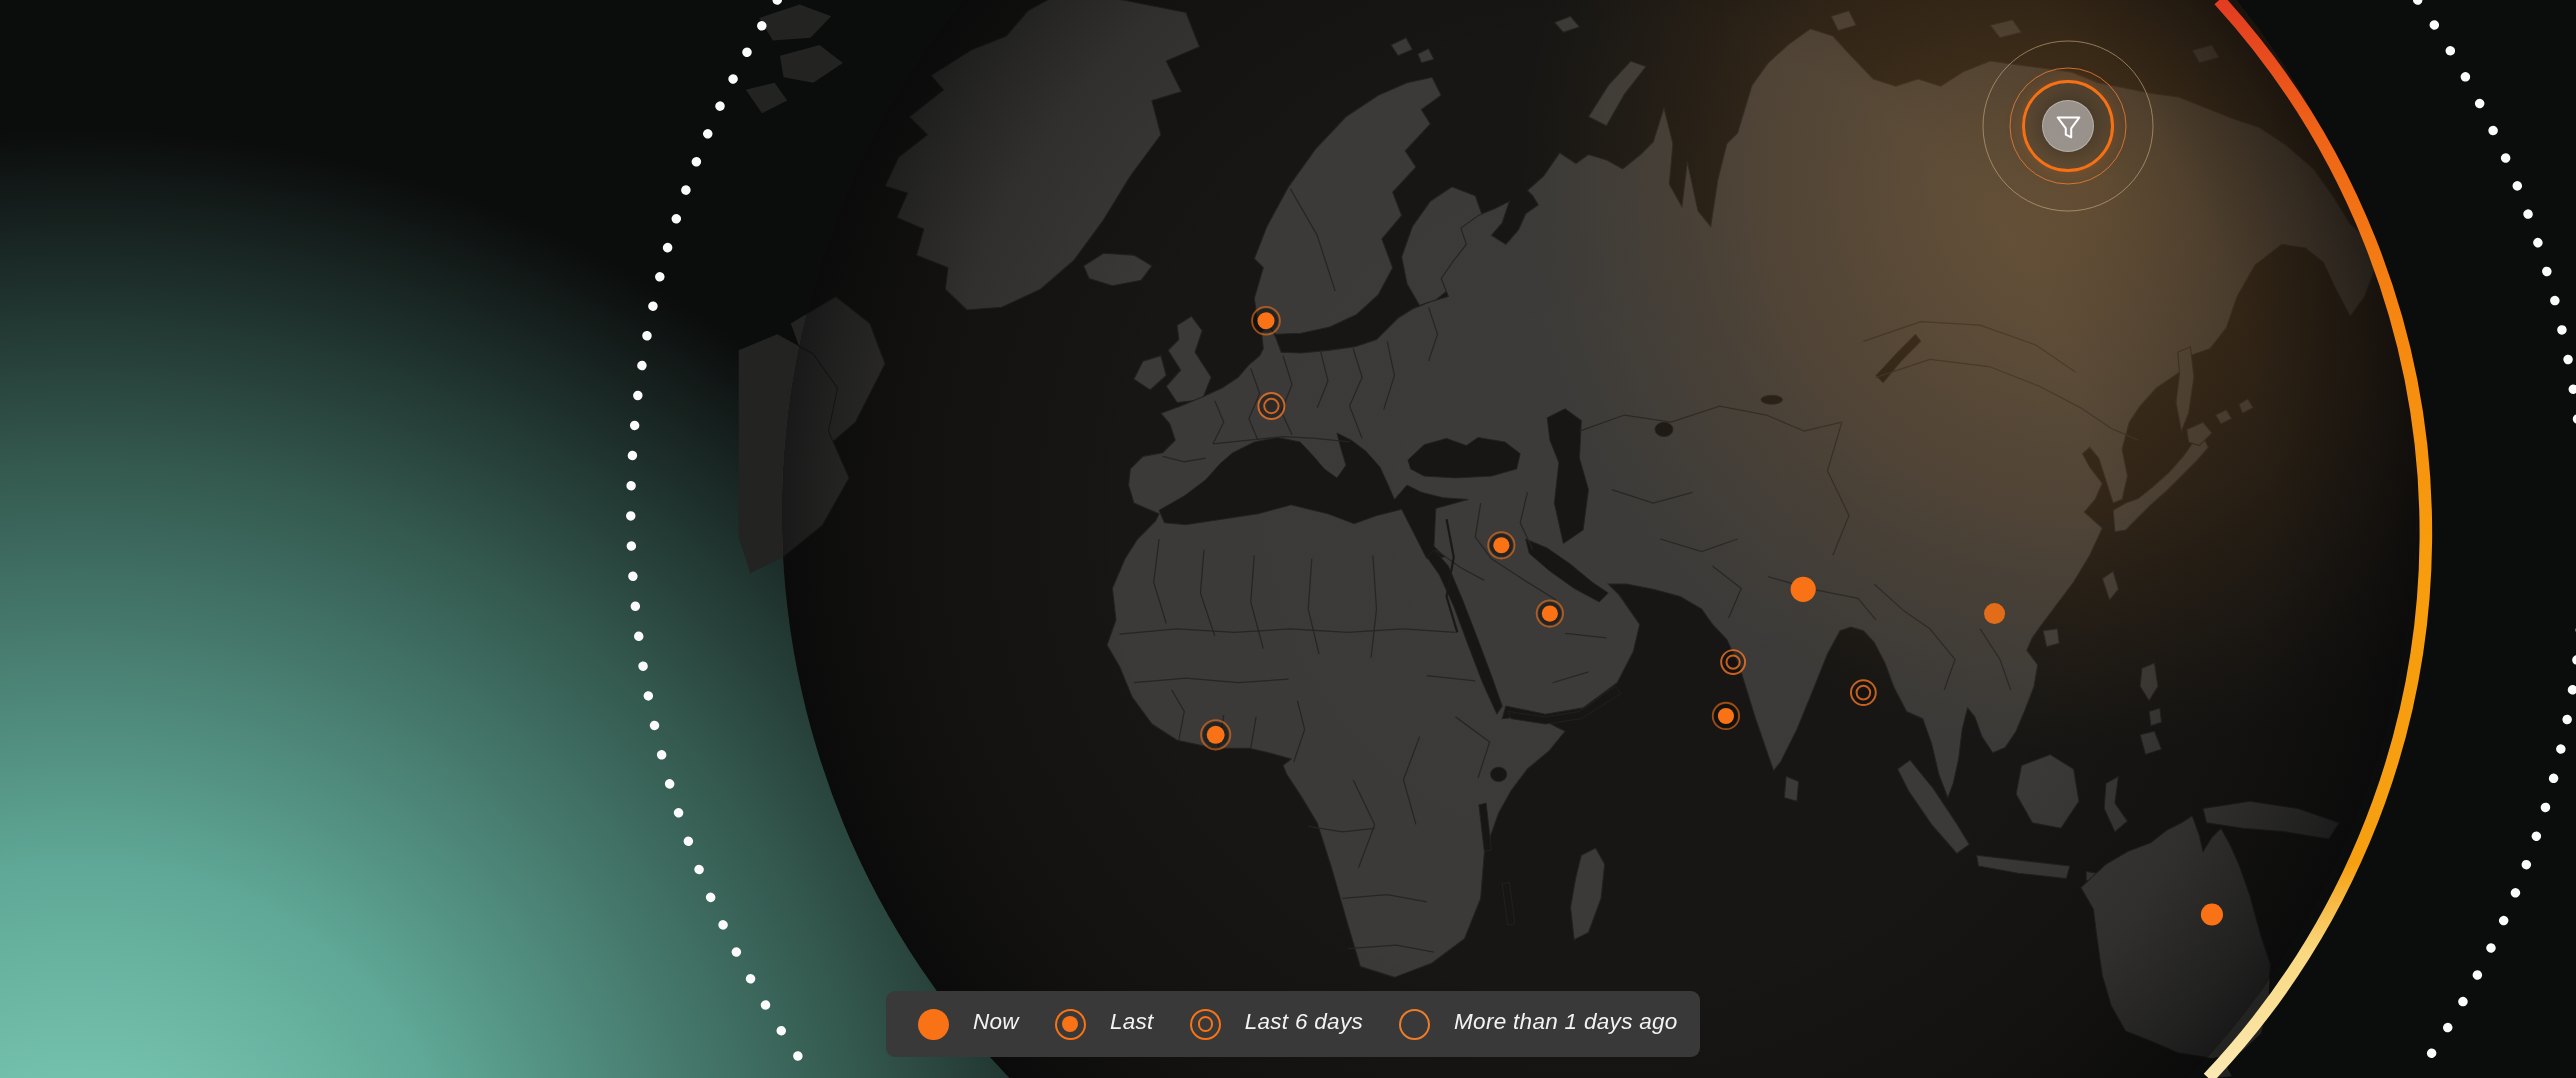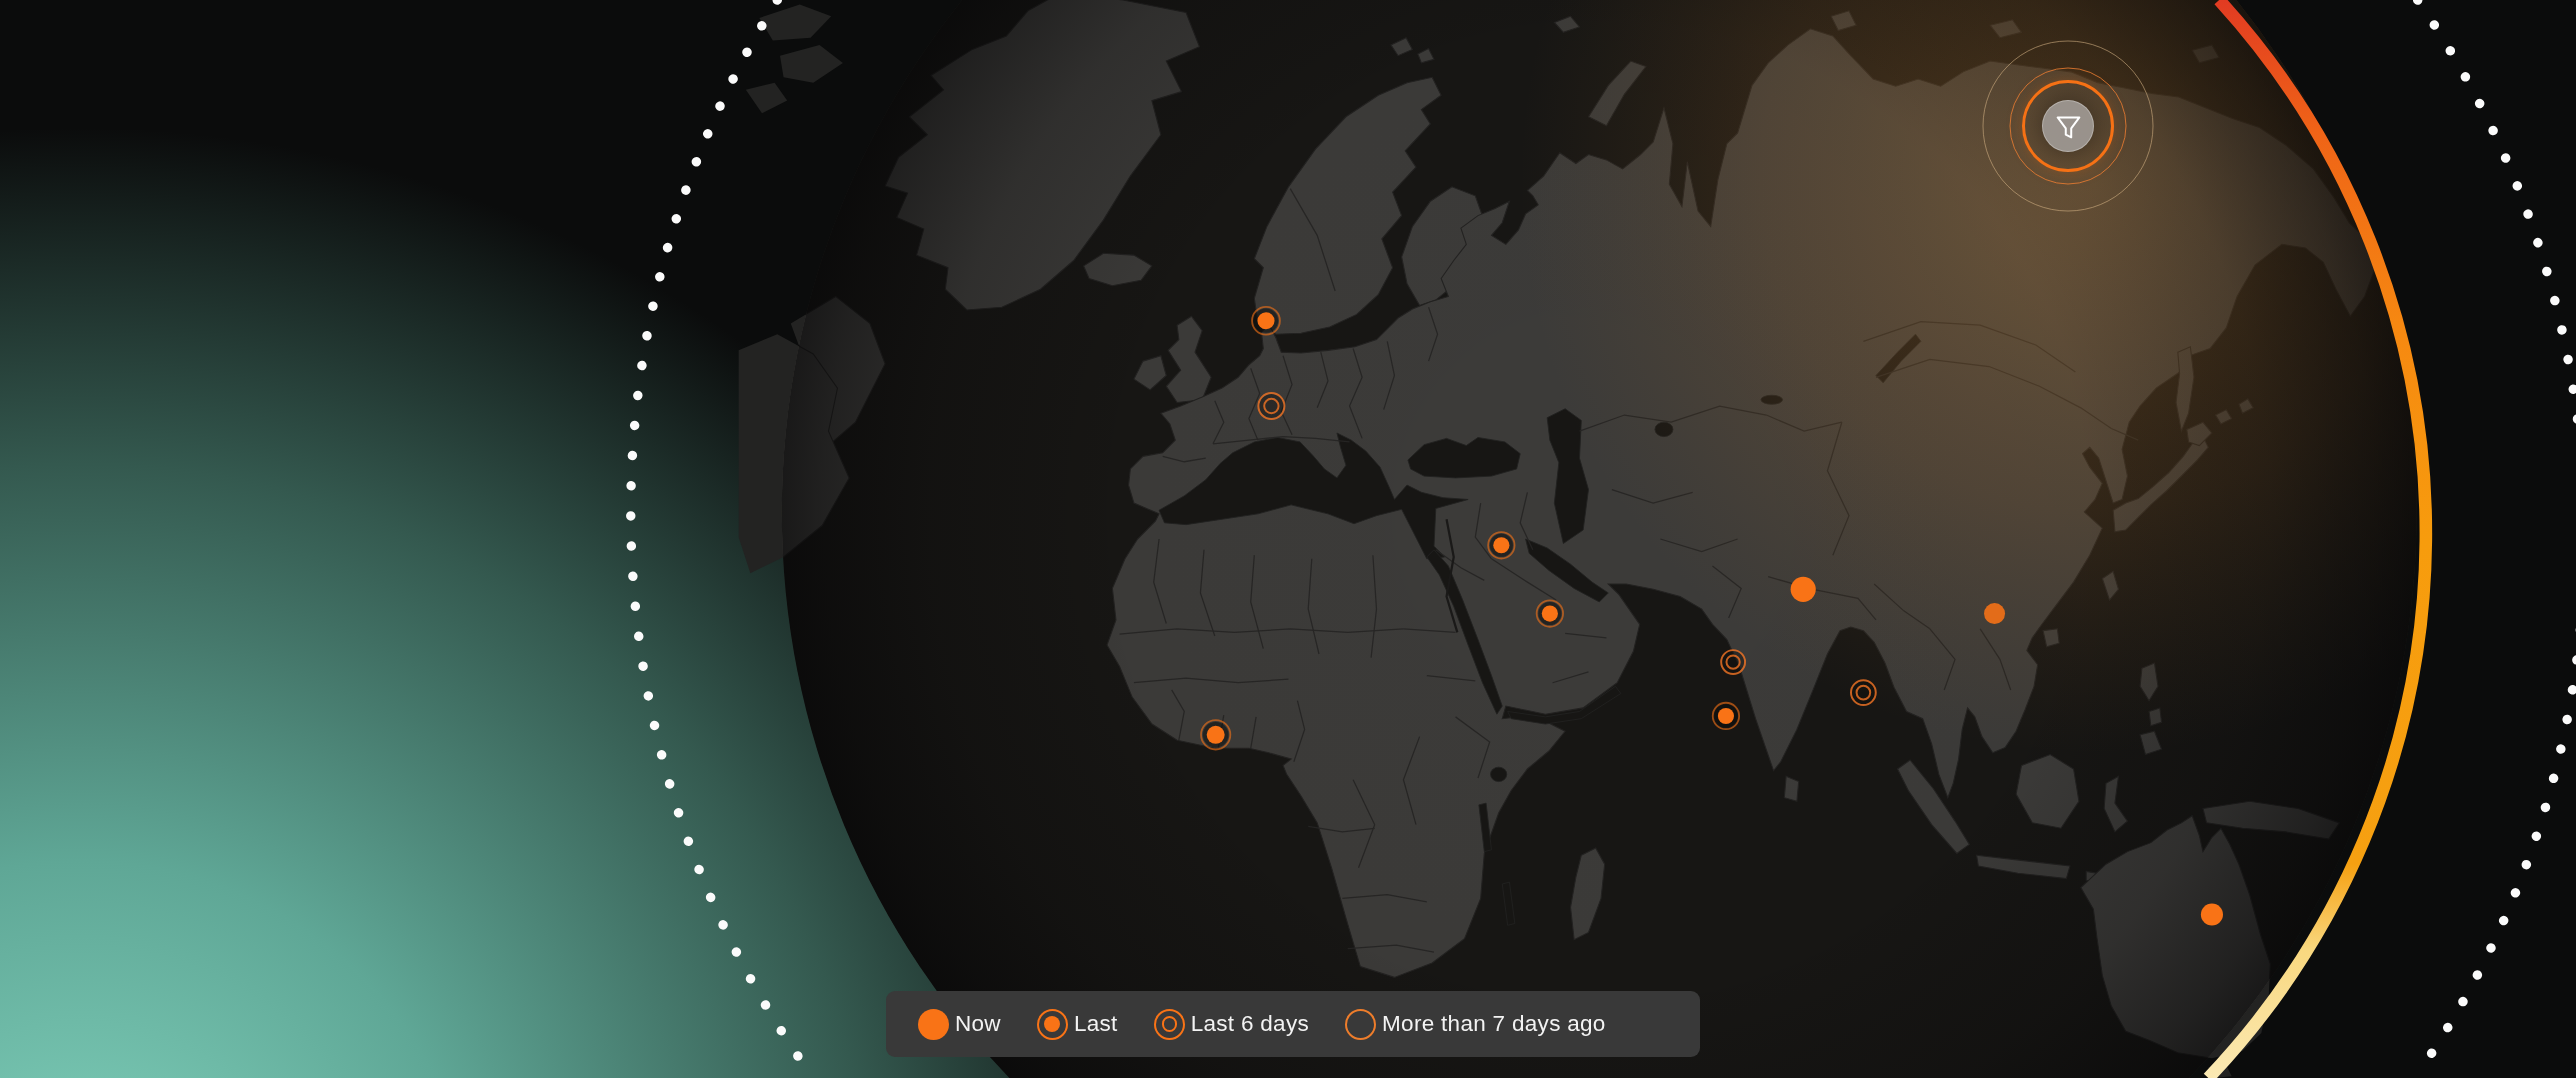--- a/index.html
+++ b/index.html
@@ -18,21 +18,21 @@
   .filter-wrap .ring.r2{width:115px;height:115px;border:1.4px solid rgba(240,128,50,.8);}
   .filter-wrap .ring.r3{width:169px;height:169px;border:1.1px solid rgba(208,175,130,.6);}
   .filter-btn{position:absolute;transform:translate(-50%,-50%);width:52px;height:52px;border-radius:50%;
     background:rgba(158,153,148,.92);border:0.9px solid rgba(255,255,255,.28);cursor:pointer;
     display:flex;align-items:center;justify-content:center;padding:0;box-shadow:0 0 23.4px rgba(0,0,0,.35);}
   .filter-btn svg{display:block;}
 
   
   .legend{position:absolute;left:886px;top:991px;width:814px;height:66px;box-sizing:border-box;
     background:#393939;border-radius:9px;display:flex;align-items:center;padding:0 32px;gap:36px;}
-  .legend-item{display:flex;align-items:center;gap:6px;white-space:nowrap;}
+  .legend-item{display:flex;align-items:flex-start;gap:24px;white-space:nowrap;font-style:italic;}
   .legend-label{color:#f3f3f3;font-size:22.5px;letter-spacing:0.3px;}
   .licon{box-sizing:border-box;border-radius:50%;flex:0 0 auto;}
   .licon.filled-dot{width:31px;height:31px;background:var(--accent);}
   .licon.dot-with-ring{width:31px;height:31px;border:2.7px solid var(--accent);display:flex;align-items:center;justify-content:center;}
   .licon.dot-with-ring i{display:block;width:16px;height:16px;border-radius:50%;background:var(--accent);}
   .licon.double-ring{width:31px;height:31px;border:2.7px solid var(--accent);display:flex;align-items:center;justify-content:center;}
   .licon.double-ring i{display:block;width:15.3px;height:15.3px;border-radius:50%;border:2.7px solid var(--accent);box-sizing:border-box;}
   .licon.ring{width:31px;height:31px;border:2.7px solid #ee7d2b;}
 </style>
 </head>
@@ -294,18 +294,18 @@
         <span class="legend-label">Last</span>
       </div>
       <div class="legend-item">
         <span class="licon double-ring">
           <i></i>
         </span>
         <span class="legend-label">Last 6 days</span>
       </div>
       <div class="legend-item">
         <span class="licon ring"></span>
-        <span class="legend-label">More than 7 days ago</span>
+        <span class="legend-label">More than 1 days ago</span>
       </div>
     </div>
 
 </div>
 
 
 </body></html>

